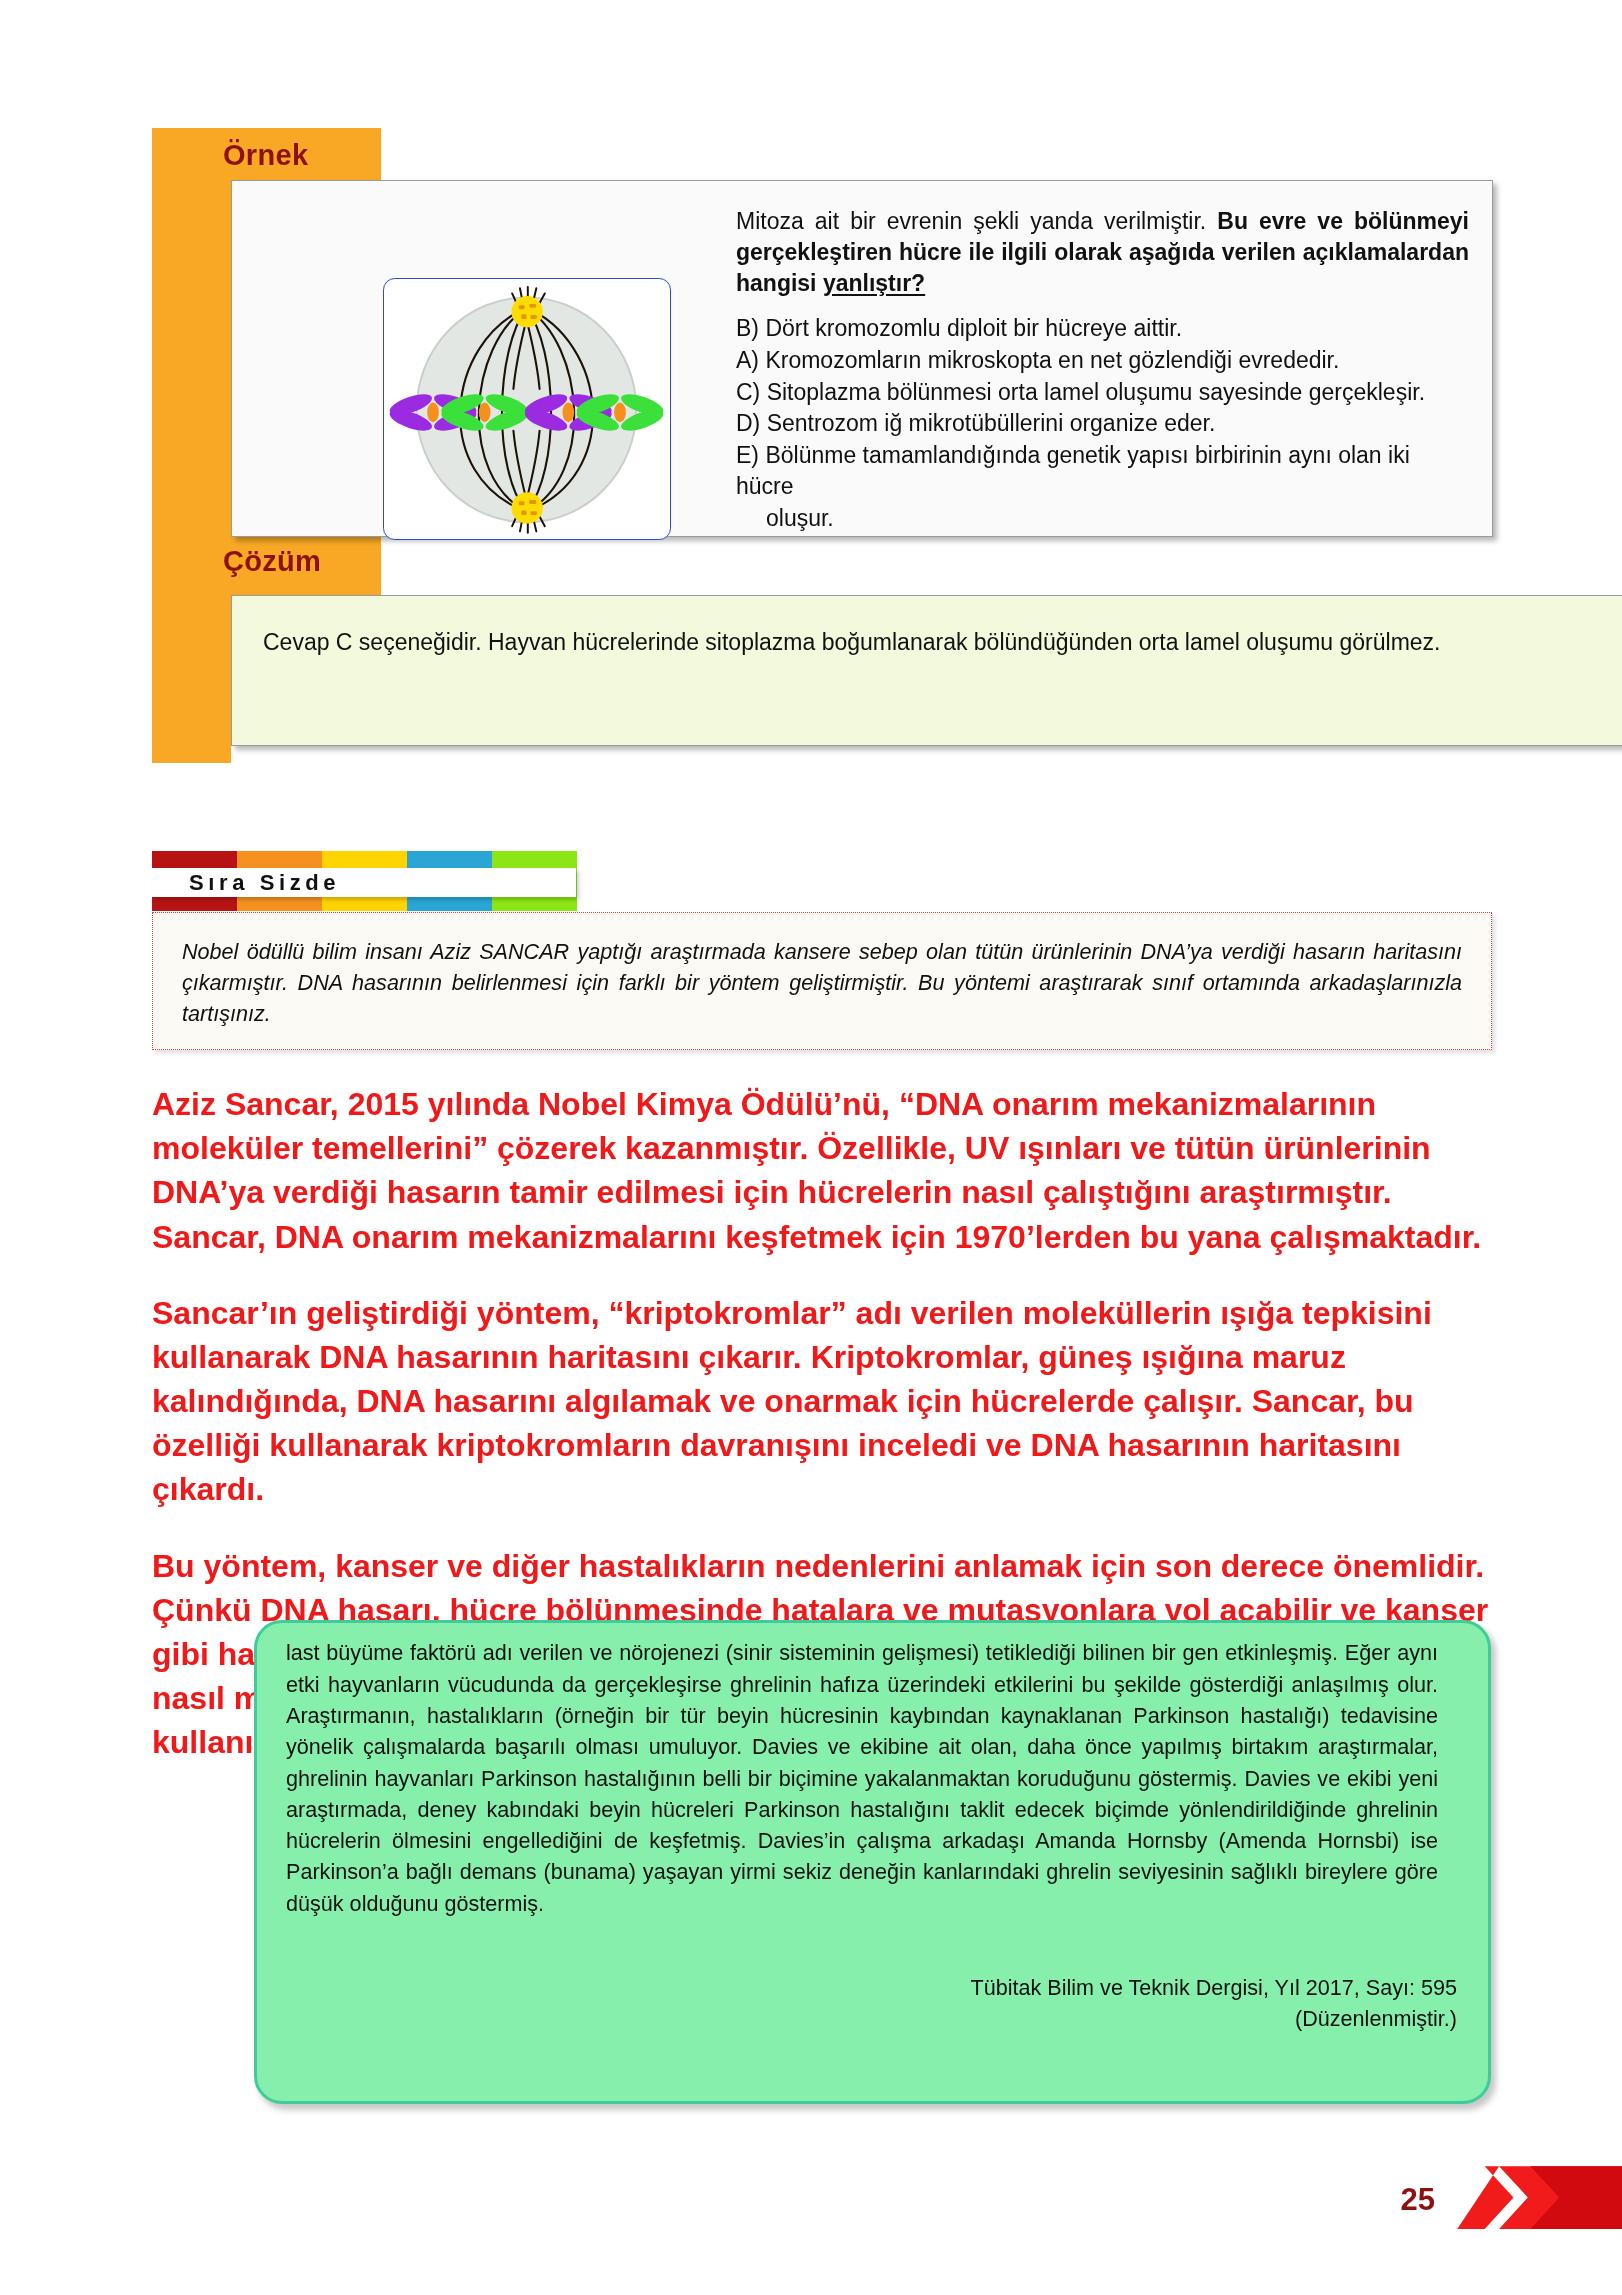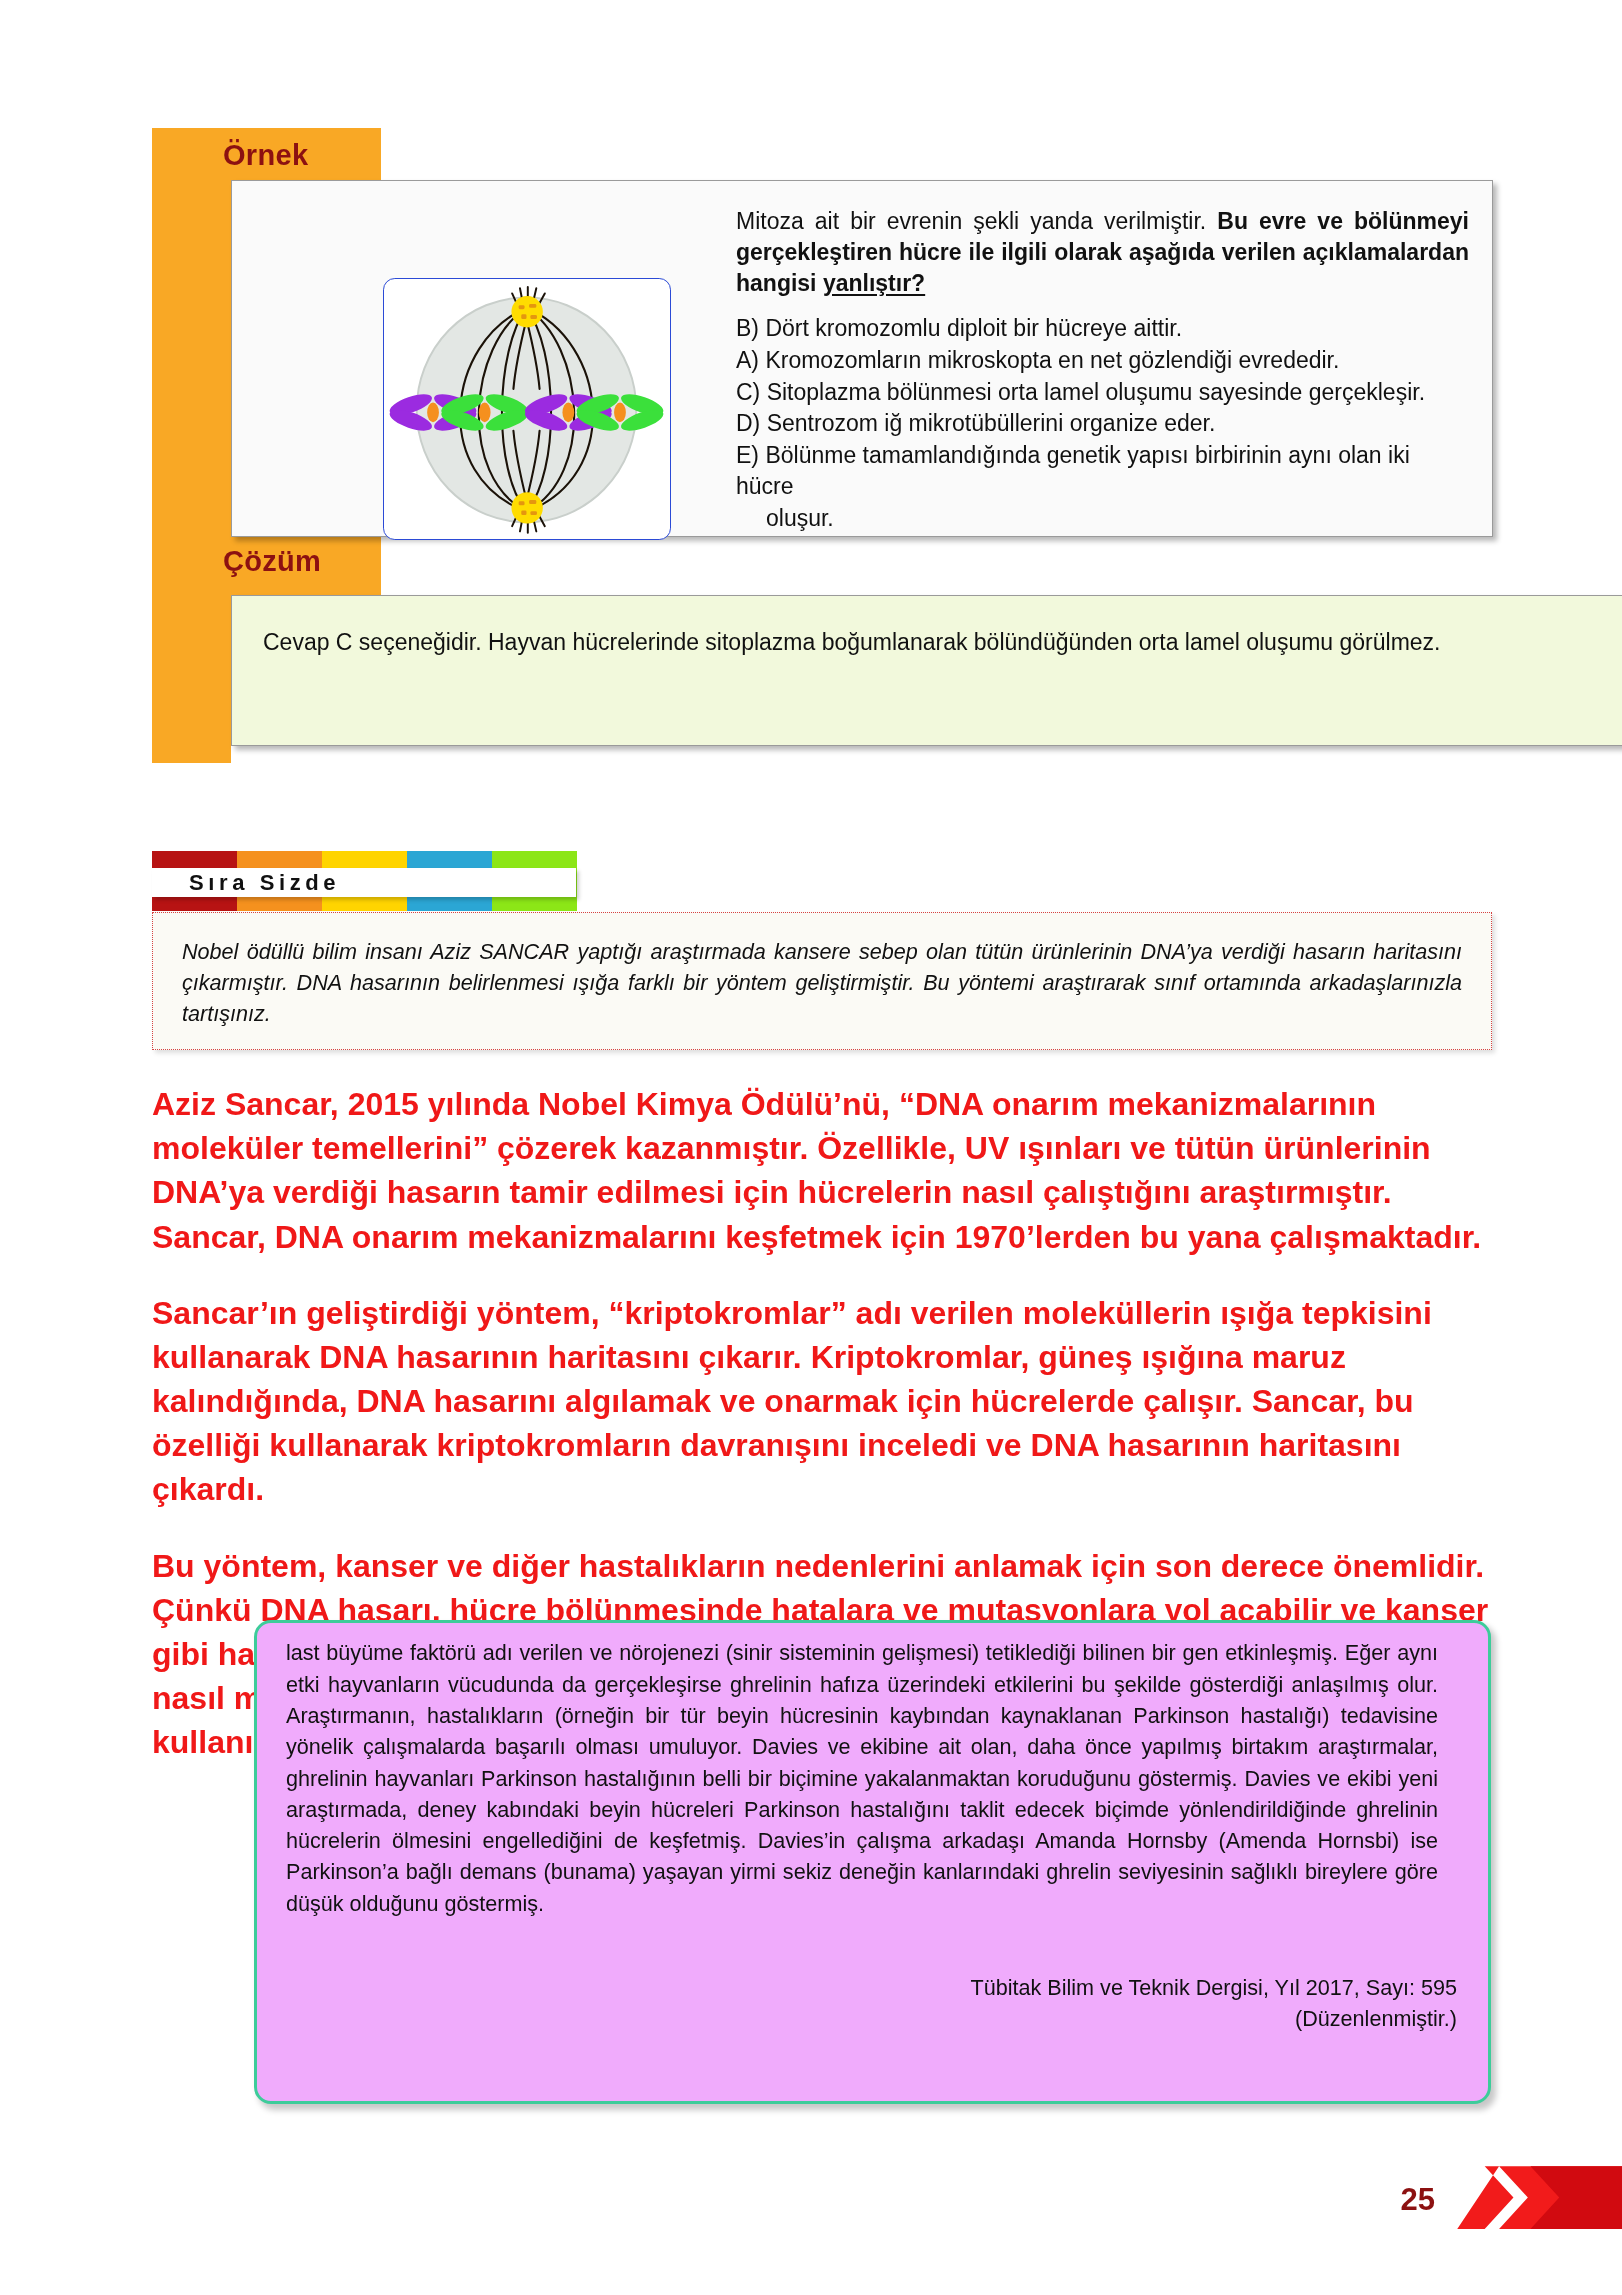--- a/index.html
+++ b/index.html
@@ -188,22 +188,22 @@
     margin-bottom: 26px;
   }
   .red-para:last-child { margin-bottom: 0; }
 
   
   #green-box {
     position: absolute;
     left: 254px; top: 1620px;
     width: 1237px; height: 484px;
     border: 3.9px solid #3DCC9A;
-    border-radius: 17px;
-    background: #f0abfc;
+    border-radius: 28px;
+    background: #86efac;
     box-sizing: border-box;
     box-shadow: 4.6px 5.9px 6.5px rgba(0,0,0,0.22);
   }
   .article-text {
     position: absolute;
     left: 29px; top: 14.4px;
     width: 1152px;
     font-size: 21.6px;
     line-height: 1.45;
     color: #111;
@@ -380,21 +380,21 @@
       <span class="strip-c2"></span>
       <span class="strip-c3"></span>
       <span class="strip-c4"></span>
     </div>
     <div class="sira-title-bar">
       <div class="sira-title">Sıra Sizde</div>
     </div>
   </div>
 
   <div class="sira-note">
-    <div class="sira-note-text">Nobel ödüllü bilim insanı Aziz SANCAR yaptığı araştırmada kansere sebep olan tütün ürünlerinin DNA’ya verdiği hasarın haritasını çıkarmıştır. DNA hasarının belirlenmesi ışığa farklı bir yöntem geliştirmiştir. Bu yöntemi araştırarak sınıf ortamında arkadaşlarınızla tartışınız.</div>
+    <div class="sira-note-text">Nobel ödüllü bilim insanı Aziz SANCAR yaptığı araştırmada kansere sebep olan tütün ürünlerinin DNA’ya verdiği hasarın haritasını çıkarmıştır. DNA hasarının belirlenmesi için farklı bir yöntem geliştirmiştir. Bu yöntemi araştırarak sınıf ortamında arkadaşlarınızla tartışınız.</div>
   </div>
 
   <div class="red-paras">
     <p class="red-para">Aziz Sancar, 2015 yılında Nobel Kimya Ödülü’nü, “DNA onarım mekanizmalarının moleküler temellerini” çözerek kazanmıştır. Özellikle, UV ışınları ve tütün ürünlerinin DNA’ya verdiği hasarın tamir edilmesi için hücrelerin nasıl çalıştığını araştırmıştır. Sancar, DNA onarım mekanizmalarını keşfetmek için 1970’lerden bu yana çalışmaktadır.</p>
     <p class="red-para">Sancar’ın geliştirdiği yöntem, “kriptokromlar” adı verilen moleküllerin ışığa tepkisini kullanarak DNA hasarının haritasını çıkarır. Kriptokromlar, güneş ışığına maruz kalındığında, DNA hasarını algılamak ve onarmak için hücrelerde çalışır. Sancar, bu özelliği kullanarak kriptokromların davranışını inceledi ve DNA hasarının haritasını çıkardı.</p>
     <p class="red-para">Bu yöntem, kanser ve diğer hastalıkların nedenlerini anlamak için son derece önemlidir. Çünkü DNA hasarı, hücre bölünmesinde hatalara ve mutasyonlara yol açabilir ve kanser gibi hastalıkların gelişimine katkıda bulunabilir. Sancar’ın çalışması, DNA hasarının nasıl meydana geldiğini anlamamıza yardımcı olabilir ve gelecekte kanser tedavisinde kullanılabilecek yeni tedavi yöntemlerinin geliştirilmesine yardımcı olabilir.</p>
   </div>
 </section>
 
 <section id="green-box">

